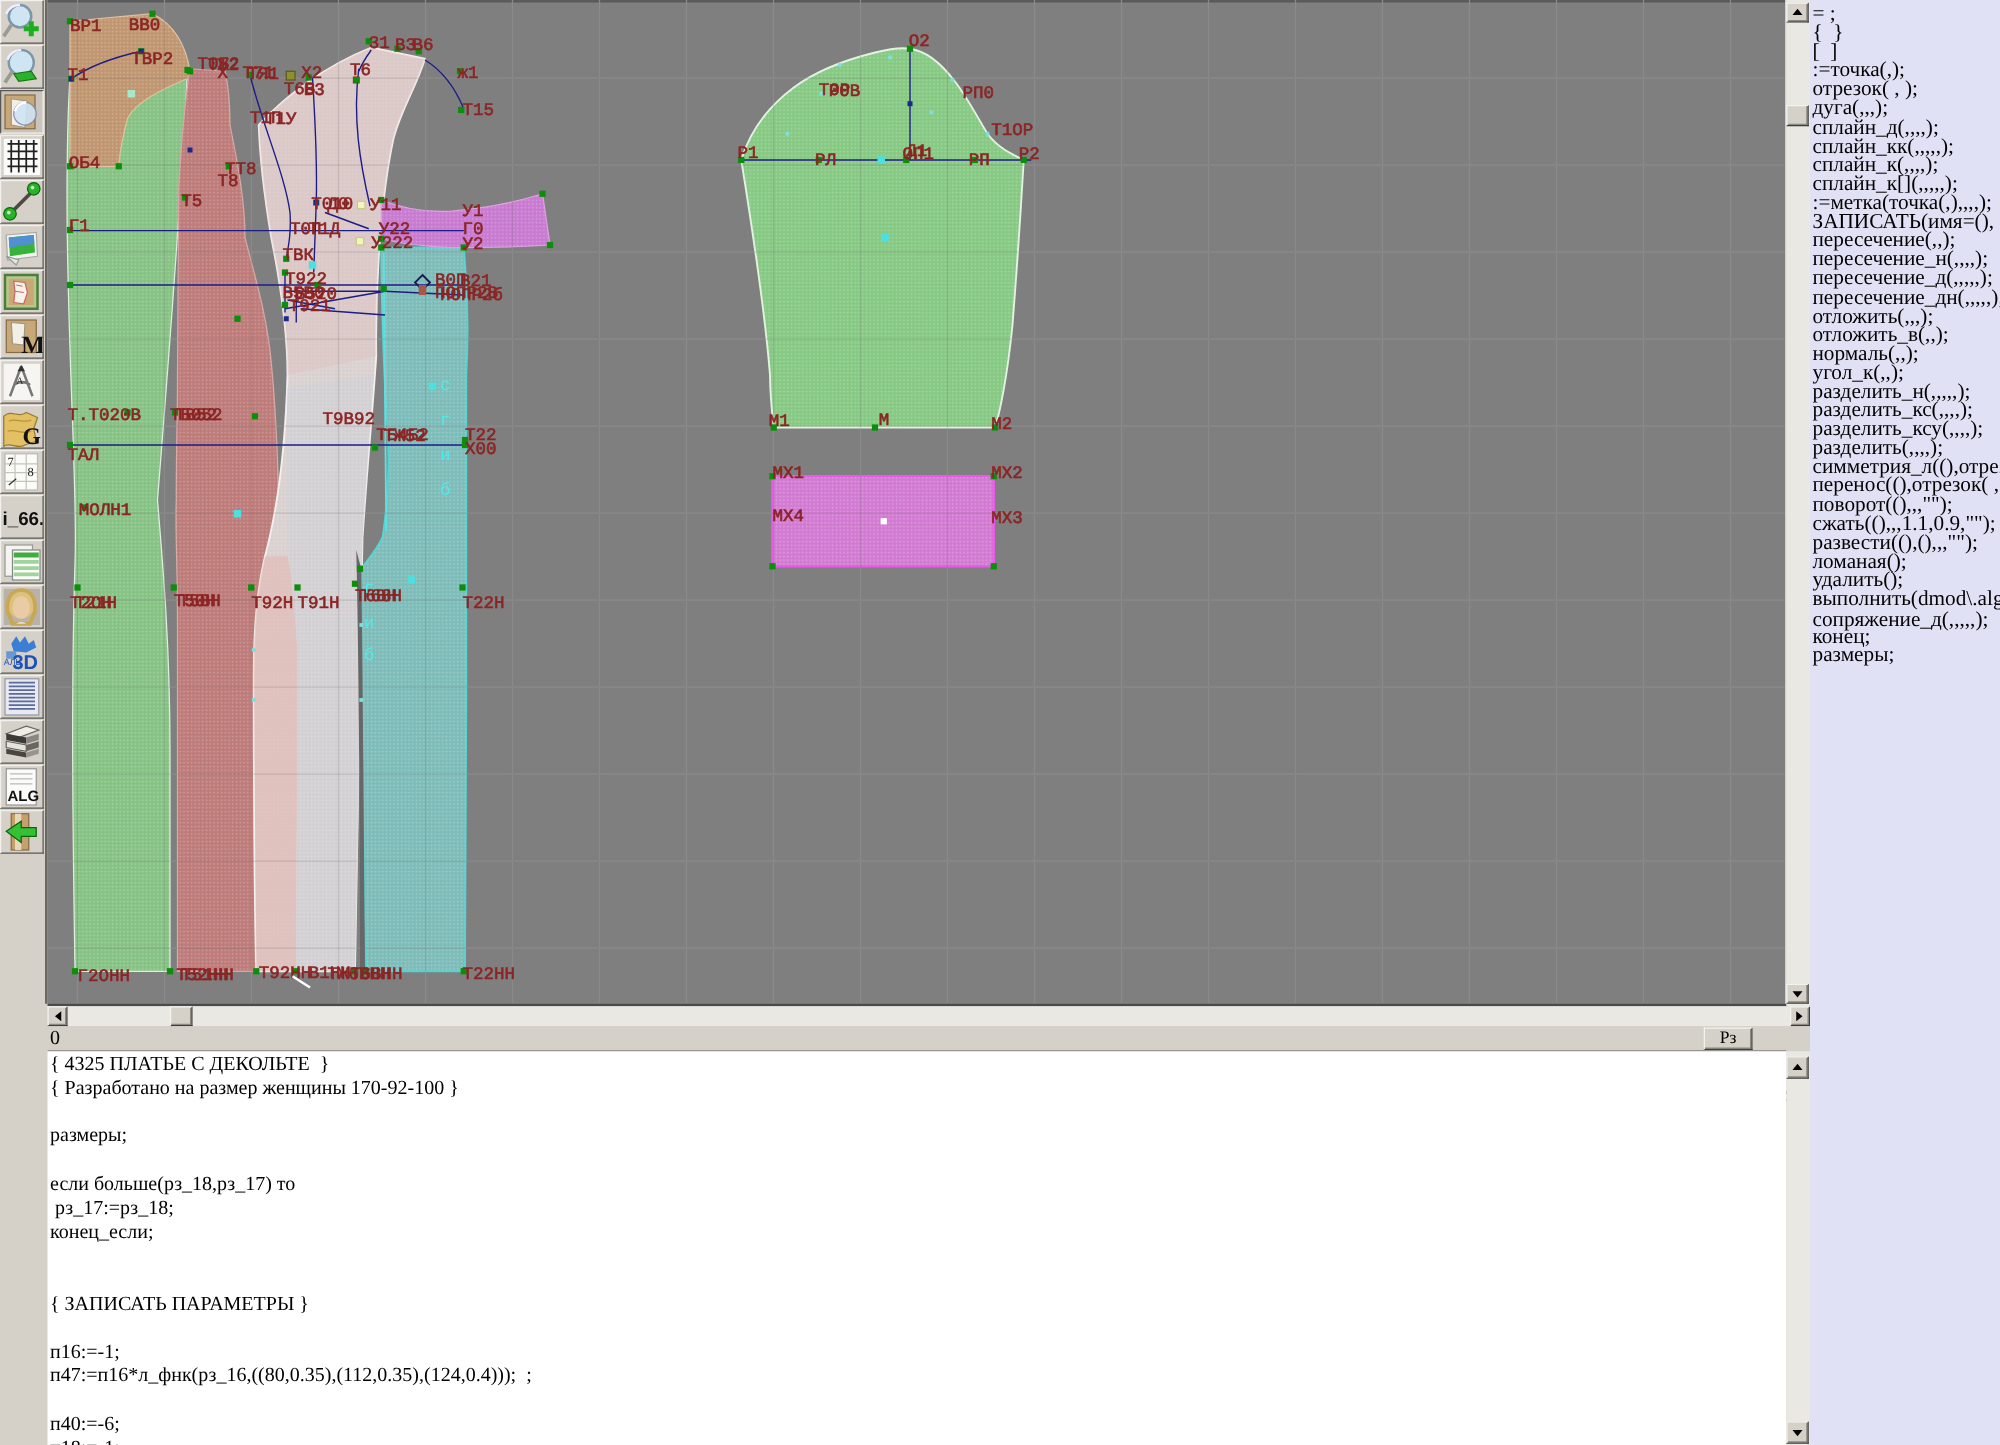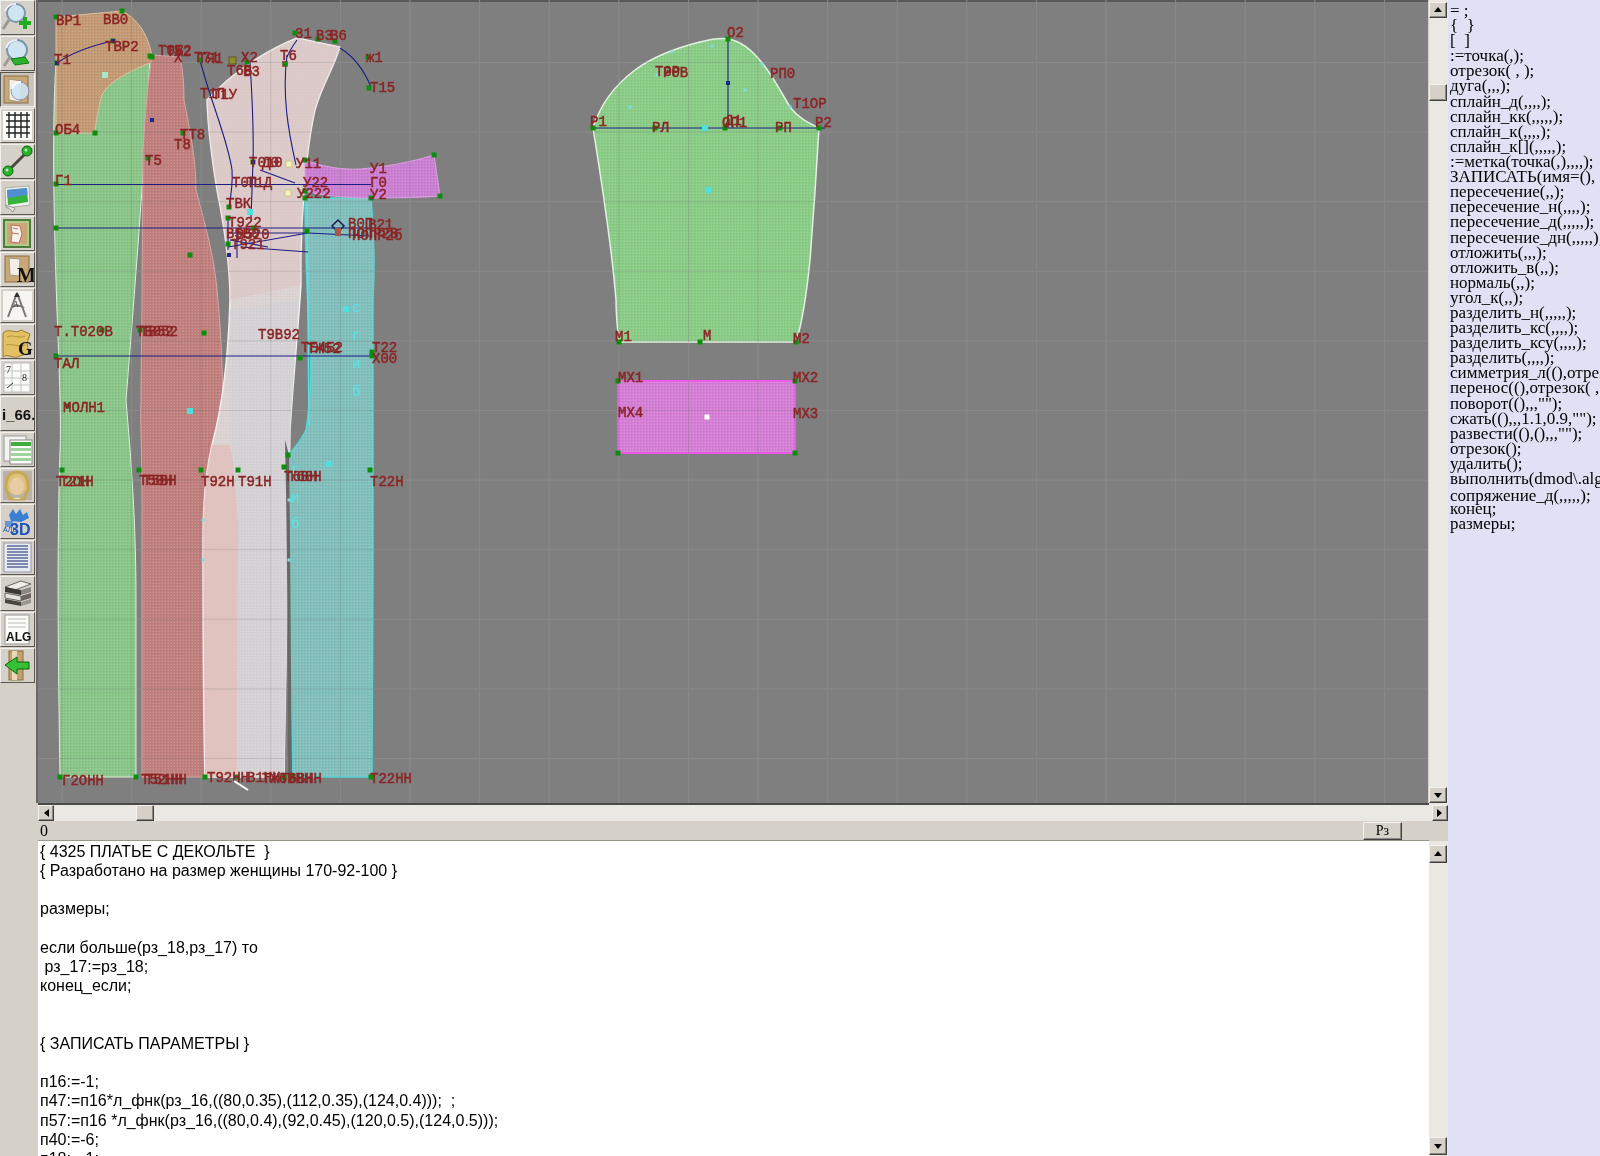--- a/index.html
+++ b/index.html
@@ -18,21 +18,21 @@
     border-top:1px solid #f4f2ee;border-left:1px solid #f4f2ee;
     border-right:1px solid #404040;border-bottom:1px solid #404040;
     box-shadow:inset -1px -1px 0 #8a8880;}
 .track{position:absolute;background:#eae8e2;}
 #vscroll1{left:1429px;top:0;width:19px;height:805px;}
 #hscroll{left:38px;top:805px;width:1410px;height:16px;}
 #zerorow{position:absolute;left:38px;top:821px;width:1562px;height:19px;background:#d5d1c9;}
 #zerolbl{position:absolute;left:40px;top:822px;font-size:16px;color:#000;}
 #codearea{position:absolute;left:38px;top:840px;width:1391px;height:316px;background:#fff;
           border-top:1px solid #9a968e;box-sizing:border-box;}
-.codeln{position:absolute;left:2px;white-space:pre;font-size:16px;color:#000;font-family:Liberation Sans, sans-serif;text-align:right;}
+.codeln{position:absolute;left:2px;white-space:pre;font-size:16px;color:#000;font-family:Liberation Serif, serif;text-align:right;}
 #vscroll2{left:1429px;top:841px;width:19px;height:315px;}
 #rpanel{position:absolute;left:1448px;top:0;width:152px;height:1156px;background:#e1e1f5;}
 .pline{position:absolute;left:1450px;white-space:pre;font-size:17px;color:#000;font-family:"Liberation Serif",serif;}
 .btn{position:absolute;background:#d5d1c9;box-sizing:border-box;text-align:center;
      border-top:1px solid #f4f2ee;border-left:1px solid #f4f2ee;
      border-right:1px solid #404040;border-bottom:1px solid #404040;
      box-shadow:inset -1px -1px 0 #8a8880;font-size:14px;}
 </style>
 </head>
 <body>
@@ -493,21 +493,20 @@
 <div id="codearea">
 <div class="codeln" style="top:2px">{ 4325 ПЛАТЬЕ С ДЕКОЛЬТЕ  }</div>
 <div class="codeln" style="top:21px">{ Разработано на размер женщины 170-92-100 }</div>
 <div class="codeln" style="top:59px">размеры;</div>
 <div class="codeln" style="top:98px">если больше(рз_18,рз_17) то</div>
 <div class="codeln" style="top:117px"> рз_17:=рз_18;</div>
 <div class="codeln" style="top:136px">конец_если;</div>
 <div class="codeln" style="top:194px">{ ЗАПИСАТЬ ПАРАМЕТРЫ }</div>
 <div class="codeln" style="top:232px">п16:=-1;</div>
 <div class="codeln" style="top:251px">п47:=п16*л_фнк(рз_16,((80,0.35),(112,0.35),(124,0.4)));  ;</div>
-<div class="codeln" style="top:271px">п57:=п16 *л_фнк(рз_16,((80,0.4),(92,0.45),(120,0.5),(124,0.5)));</div>
 <div class="codeln" style="top:290px">п40:=-6;</div>
 <div class="codeln" style="top:309px">п18:=-1;</div>
 </div>
 <div class="track" id="vscroll2"></div>
 <div class="sb" style="left:1429px;top:845px;width:18px;height:18px;"><svg width="16" height="16">
       <path d="M8,5 l4,5 h-8z" fill="#000"></path>
     </svg></div>
 <div class="sb" style="left:1429px;top:1137px;width:18px;height:18px;"><svg width="16" height="16">
       <path d="M8,11 l4,-5 h-8z" fill="#000"></path>
     </svg></div>
@@ -535,19 +534,19 @@
 <div class="pline" style="top:288px">угол_к(,,);</div>
 <div class="pline" style="top:303px">разделить_н(,,,,,);</div>
 <div class="pline" style="top:318px">разделить_кс(,,,,);</div>
 <div class="pline" style="top:333px">разделить_ксу(,,,,);</div>
 <div class="pline" style="top:348px">разделить(,,,,);</div>
 <div class="pline" style="top:363px">симметрия_л((),отрезо</div>
 <div class="pline" style="top:378px">перенос((),отрезок( , ),</div>
 <div class="pline" style="top:394px">поворот((),,,"");</div>
 <div class="pline" style="top:409px">сжать((),,,1.1,0.9,"");</div>
 <div class="pline" style="top:424px">развести((),(),,,"");</div>
-<div class="pline" style="top:439px">отрезок();</div>
+<div class="pline" style="top:439px">ломаная();</div>
 <div class="pline" style="top:454px">удалить();</div>
 <div class="pline" style="top:469px">выполнить(dmod\.alg);</div>
 <div class="pline" style="top:486px">сопряжение_д(,,,,,);</div>
 <div class="pline" style="top:499px">конец;</div>
 <div class="pline" style="top:514px">размеры;</div>
 </div>
 
 </body></html>

